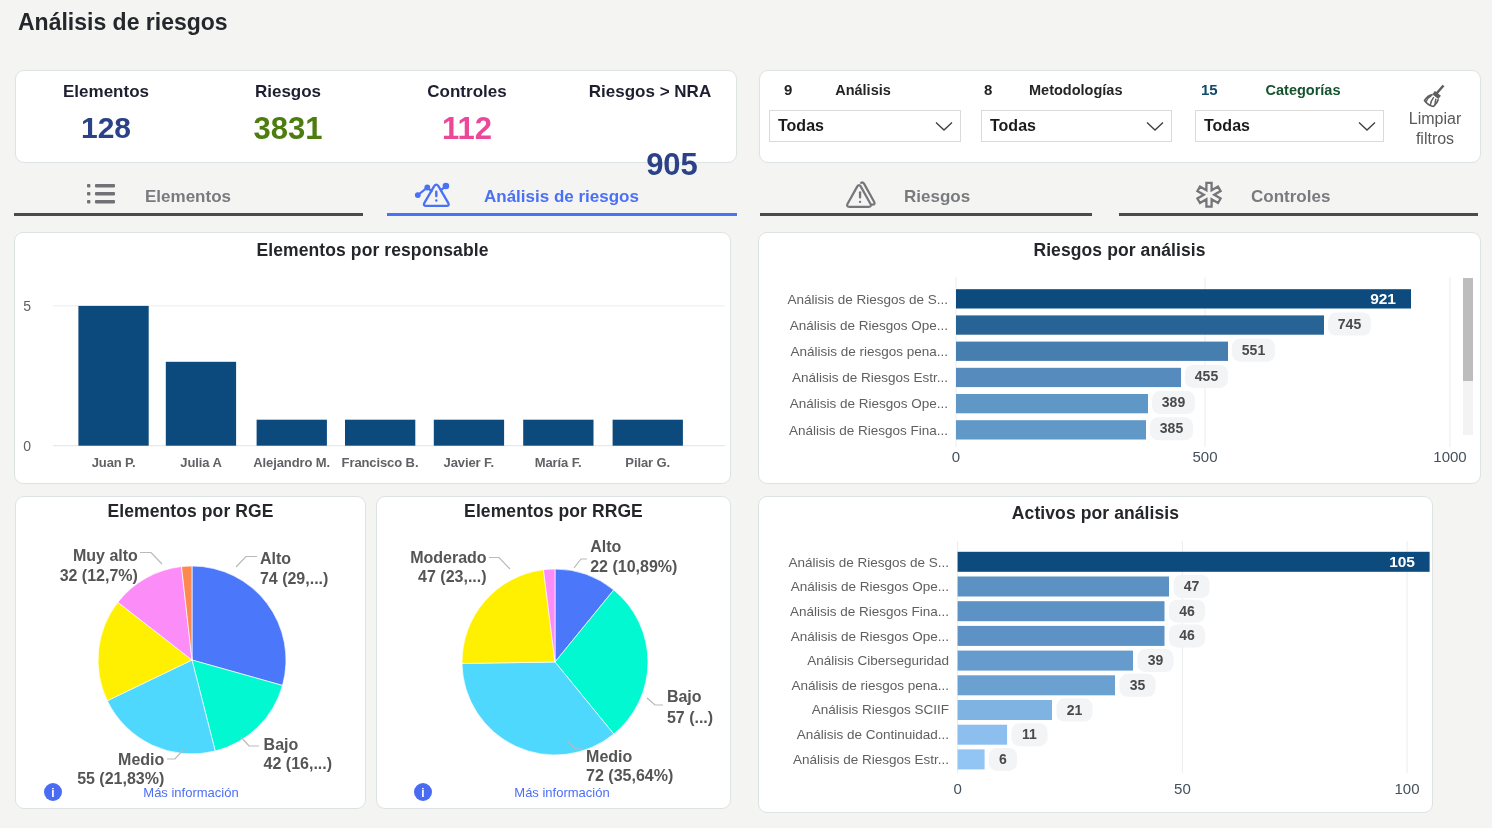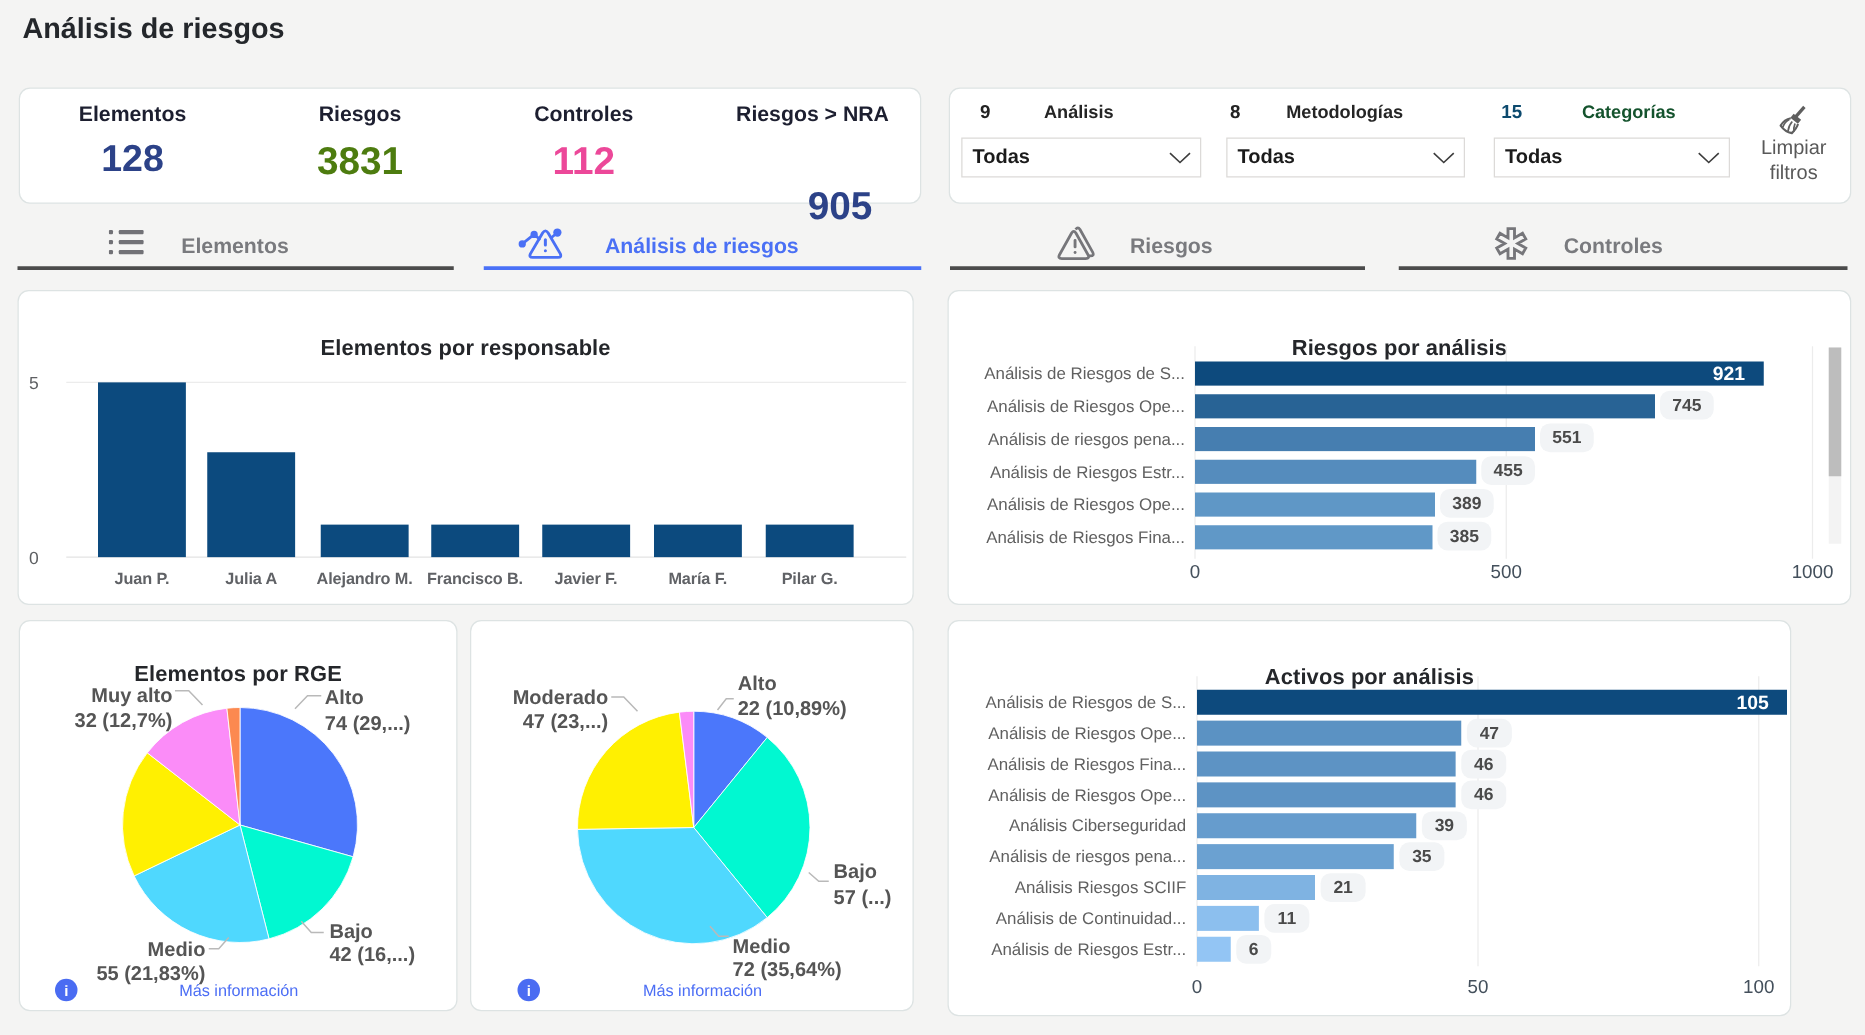--- a/index.html
+++ b/index.html
@@ -1,19 +1,19 @@
 <!DOCTYPE html>
 <html><head>
 <meta charset="utf-8">
 <style>
 html,body{margin:0;padding:0;}
 body{width:1492px;height:828px;background:#f4f4f3;font-family:"Liberation Sans",sans-serif;position:relative;overflow:hidden;}
 .card{position:absolute;background:#fff;border:1px solid #dde3e3;border-radius:9px;box-sizing:border-box;}
 .abs{position:absolute;}
-.ctitle{position:absolute;width:100%;text-align:center;font-size:17.5px;font-weight:bold;color:#24262a;letter-spacing:0.1px;margin-top:28px;}
+.ctitle{position:absolute;width:100%;text-align:center;font-size:17.5px;font-weight:bold;color:#24262a;letter-spacing:0.1px;}
 .tabtxt{font-size:17px;font-weight:600;color:#797a7e;}
 svg{position:absolute;left:0;top:0;}
 </style>
 </head>
 <body>
 
 <div class="abs" style="left:18px;top:9px;font-size:23px;font-weight:bold;color:#24272b;">Análisis de riesgos</div>
 
 <div class="card" style="left:15px;top:70px;width:722px;height:93px;">
   <div class="abs" style="left:0;top:11px;width:180px;text-align:center;font-size:17px;font-weight:bold;color:#1d1f30;">Elementos</div>
@@ -211,20 +211,21 @@
       <text x="148.3" y="268" text-anchor="end">Medio</text>
       <text x="148.3" y="287" text-anchor="end">55 (21,83%)</text>
     </g>
     <circle cx="37" cy="295" r="9" fill="#4a6cf2"></circle>
     <text x="37" y="300" font-size="12" font-weight="bold" fill="#fff" text-anchor="middle">i</text>
     <text x="175" y="300" font-size="13" fill="#4c6ef5" text-anchor="middle">Más información</text>
   </svg>
 </div>
 
 <div class="card" style="left:376px;top:496px;width:355px;height:313px;">
+  <div class="ctitle" style="top:4px;">Elementos por RRGE</div>
   <svg width="353" height="311">
     <g stroke="#ffffff" stroke-width="0.8" stroke-opacity="0.85">
       <path d="M178.0,165.0 L178.00,72.00 A93,93 0 0 1 236.78,92.93 Z" fill="#4b77fb"></path>
       <path d="M178.0,165.0 L236.78,92.93 A93,93 0 0 1 236.78,237.07 Z" fill="#01f8d1"></path>
       <path d="M178.0,165.0 L236.78,237.07 A93,93 0 0 1 85.01,166.46 Z" fill="#4fd8fe"></path>
       <path d="M178.0,165.0 L85.01,166.46 A93,93 0 0 1 166.51,72.71 Z" fill="#fff001"></path>
       <path d="M178.0,165.0 L166.51,72.71 A93,93 0 0 1 178.00,72.00 Z" fill="#fb8cf8"></path>
     </g>
     <g stroke="#b9b9b9" stroke-width="1.2" fill="none">
       <polyline points="112,60.5 122,60.5 133,72"></polyline>

